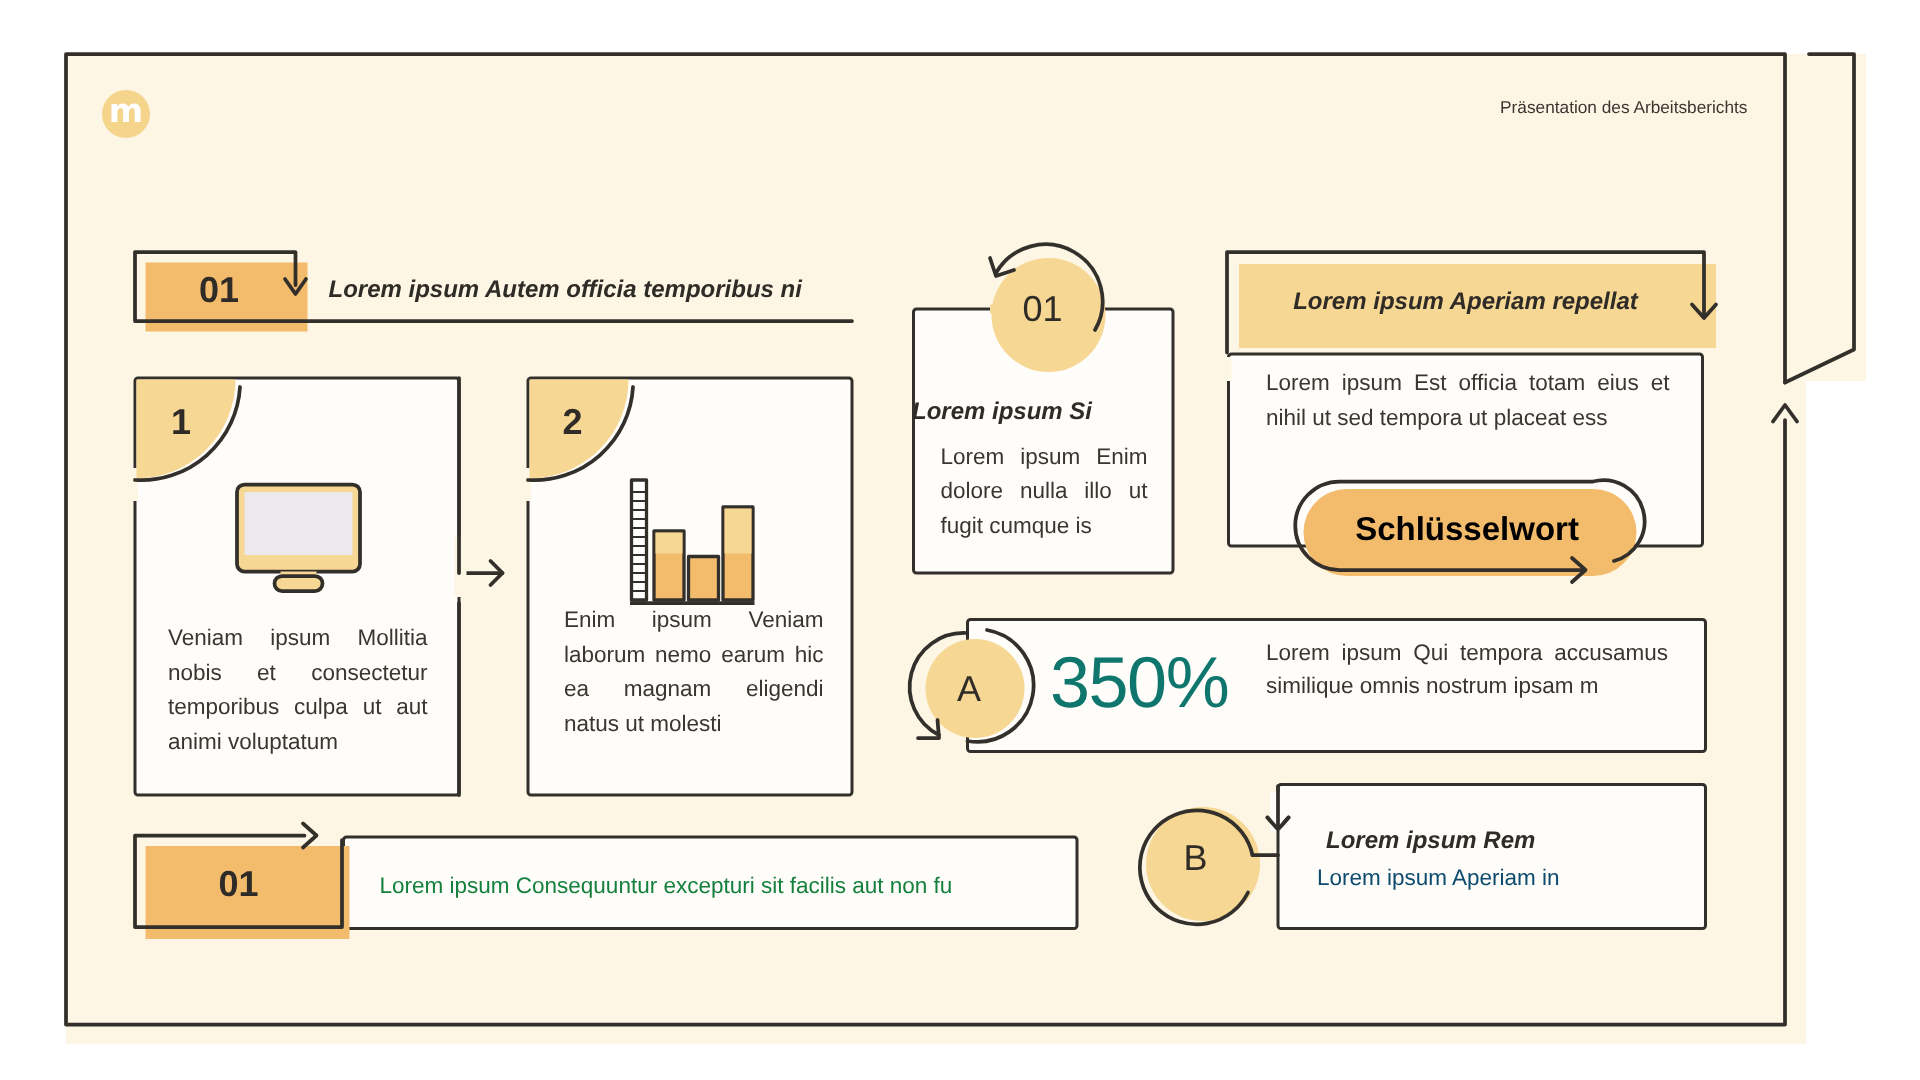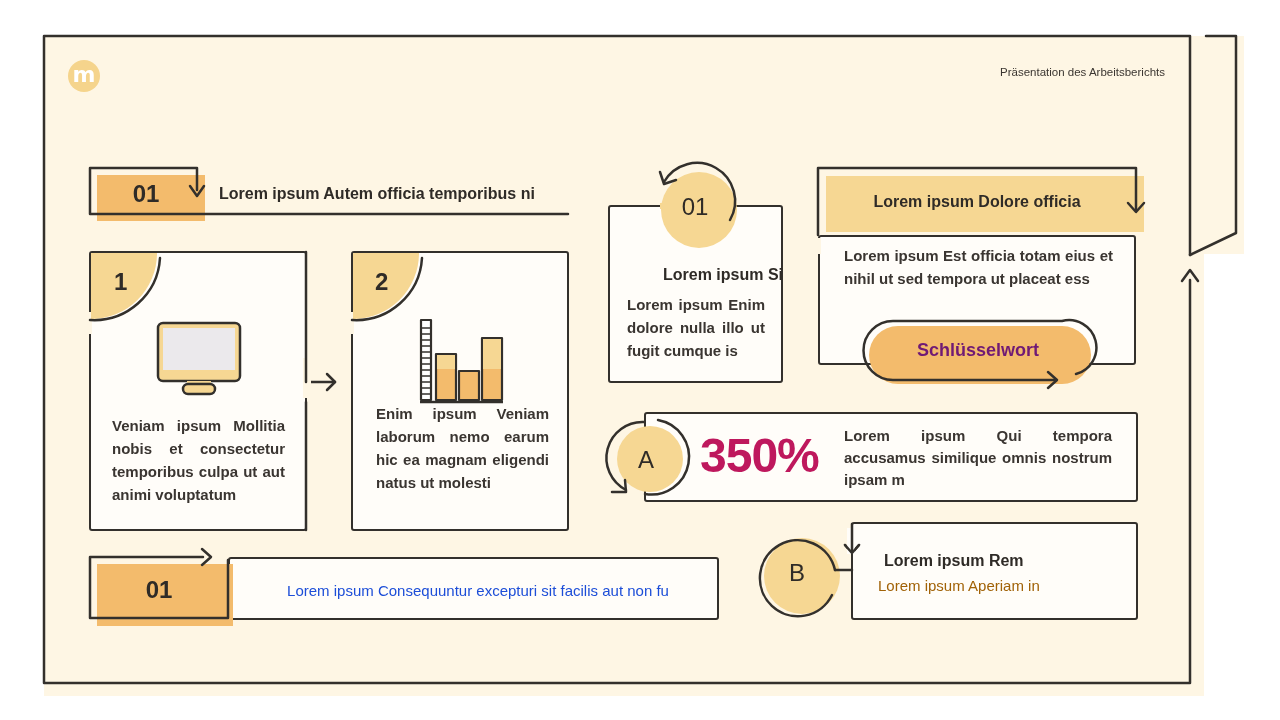--- a/index.html
+++ b/index.html
@@ -11,35 +11,35 @@
   
   .slide-bg { position: absolute; left: 44px; top: 36px; width: 1160px; height: 660px; background: #fef6e4; }
   .side-tab-bg { position: absolute; left: 1192px; top: 36px; width: 52px; height: 218px; background: #fef6e4; clip-path: polygon(0 0, 100% 0, 100% 100%, 0 102%); }
 
   .logo { position: absolute; left: 68px; top: 60px; width: 32px; height: 32px; border-radius: 50%; background: #f5d48c; color: #fff; font-weight: bold; font-size: 22px; line-height: 30px; text-align: center; font-family: "DejaVu Sans", sans-serif; }
   .header-title { position: absolute; left: 960px; top: 66px; width: 205px; text-align: right; font-size: 11.5px; color: #3b3631; }
 
   
   .orange-tag { position: absolute; background: #f3bb6c; }
   .num-lg { font-size: 24px; font-weight: bold; color: #2f2b27; text-align: center; }
-  .heading-bold { font-weight: bold; font-size: 16px; color: #2f2b27; }
-  .body-txt { font-size: 15px; line-height: 23px; color: #3a3531; text-align: justify; font-weight: bold; }
+  .heading-bold { font-weight: bold; font-size: 16px; color: #2f2b27; font-style: italic; }
+  .body-txt { font-size: 15px; line-height: 23px; color: #3a3531; text-align: justify; }
 
   .card { position: absolute; background: #fffdf9; border: 2px solid #33302c; border-radius: 3px; }
 
   .quarter { position: absolute; width: 66px; height: 66px; background: #f6d793; border-radius: 0 0 66px 0; }
   .quarter-num { position: absolute; font-size: 24px; font-weight: bold; color: #2f2b27; }
 
   .circle { position: absolute; border-radius: 50%; background: #f6d793; }
   .circle-num { position: absolute; text-align: center; color: #2f2b27; }
 
   .pill { position: absolute; background: #f3bb6c; border-radius: 30px; }
-  .pill-label { position: absolute; font-weight: bold; font-size: 18px; color: #701a75; text-align: center; }
-
-  .stat { position: absolute; font-weight: bold; font-size: 48px; color: #be185d; letter-spacing: -1px; text-align: center; }
+  .pill-label { position: absolute; font-weight: bold; font-size: 22px; color: #000000; text-align: center; }
+
+  .stat { position: absolute; font-weight: normal; font-size: 48px; color: #0f766e; letter-spacing: -1px; text-align: center; }
   svg { position: absolute; overflow: visible; }
 </style>
 </head>
 <body>
 
 <div class="slide-bg"></div>
 <div class="side-tab-bg"></div>
 
 <svg width="1280" height="720" style="left:0;top:0;">
   <g fill="none" stroke="#33302c" stroke-width="2.5" stroke-linejoin="round" stroke-linecap="round">
@@ -123,45 +123,45 @@
 
 <div class="abs" style="left:228px;top:557px;width:491px;height:63px;background:#fffdf9;border:2px solid #33302c;border-radius:3px;"></div>
 <div class="orange-tag" style="left:97px;top:564px;width:136px;height:62px;"></div>
 <svg width="1280" height="720" style="left:0;top:0;">
   <g fill="none" stroke="#33302c" stroke-width="2.5" stroke-linejoin="round" stroke-linecap="round">
     <path d="M203 557 L90 557 L90 618 L228 618 L228 560"></path>
     <path d="M202 549 L211 557 L202 565"></path>
   </g>
 </svg>
 <div class="abs num-lg" style="left:125px;top:576px;width:68px;">01</div>
-<div class="abs" style="left:253px;top:582px;width:450px;font-size:15px;color:#1d4ed8;text-align:center;">Lorem ipsum Consequuntur excepturi sit facilis aut non fu</div>
+<div class="abs" style="left:253px;top:582px;width:450px;font-size:15px;color:#15803d;">Lorem ipsum Consequuntur excepturi sit facilis aut non fu</div>
 
 <div class="card" style="left:608px;top:205px;width:175px;height:178px;"></div>
 <div class="circle" style="left:661px;top:172px;width:76px;height:76px;"></div>
 <div class="abs" style="left:660px;top:203px;width:72px;height:6px;background:#f6d793;"></div>
 <svg width="100" height="100" style="left:650px;top:160px;">
   <g fill="none" stroke="#33302c" stroke-width="2.5" stroke-linecap="round" stroke-linejoin="round">
     <path d="M80 60 A36 36 0 1 0 14 22"></path>
     <path d="M10 12 L14 24 L26 20"></path>
   </g>
 </svg>
 <div class="circle-num" style="left:666px;top:193px;width:58px;font-size:24px;">01</div>
-<div class="abs heading-bold" style="left:608px;top:266px;width:175px;text-align:right;">Lorem ipsum Si</div>
+<div class="abs heading-bold" style="left:608px;top:266px;width:175px;text-align:left;">Lorem ipsum Si</div>
 <div class="abs body-txt" style="left:627px;top:293px;width:138px;">Lorem ipsum Enim dolore nulla illo ut fugit cumque is</div>
 
 <div class="card" style="left:818px;top:235px;width:318px;height:130px;"></div>
 <div class="abs" style="left:826px;top:176px;width:318px;height:56px;background:#f6d793;"></div>
 <svg width="1280" height="720" style="left:0;top:0;">
   <g fill="none" stroke="#33302c" stroke-width="2.5" stroke-linejoin="round" stroke-linecap="round">
     <path d="M818 235 L818 168 L1136 168 L1136 210"></path>
     <path d="M1128 203 L1136 212 L1144 203"></path>
   </g>
 </svg>
 <div class="abs" style="left:813px;top:238px;width:8px;height:16px;background:#fef6e4;"></div>
-<div class="abs heading-bold" style="left:826px;top:193px;width:302px;text-align:center;">Lorem ipsum Dolore officia</div>
+<div class="abs heading-bold" style="left:826px;top:193px;width:302px;text-align:center;">Lorem ipsum Aperiam repellat</div>
 <div class="abs body-txt" style="left:844px;top:244px;width:269px;">Lorem ipsum Est officia totam eius et nihil ut sed tempora ut placeat ess</div>
 <div class="pill" style="left:869px;top:326px;width:222px;height:58px;"></div>
 <svg width="1280" height="720" style="left:0;top:0;">
   <g fill="none" stroke="#33302c" stroke-width="2.5" stroke-linejoin="round" stroke-linecap="round">
     <path d="M1056 380 L893 380 A27 27 0 0 1 893 321 L1062 321 A27 27 0 0 1 1076 374"></path>
     <path d="M1048 372 L1057 380 L1048 388"></path>
   </g>
 </svg>
 <div class="pill-label" style="left:869px;top:340px;width:218px;">Schlüsselwort</div>
 
@@ -189,13 +189,13 @@
 </svg>
 <div class="abs" style="left:847px;top:528px;width:8px;height:26px;background:#fffdf9;"></div>
 <svg width="30" height="40" style="left:838px;top:524px;">
   <g fill="none" stroke="#33302c" stroke-width="2.5" stroke-linecap="round" stroke-linejoin="round">
     <path d="M14 0 L14 28"></path>
     <path d="M7 21 L14 29 L21 21"></path>
   </g>
 </svg>
 <div class="circle-num" style="left:777px;top:559px;width:40px;font-size:24px;">B</div>
 <div class="abs heading-bold" style="left:884px;top:552px;width:240px;">Lorem ipsum Rem</div>
-<div class="abs" style="left:878px;top:577px;width:240px;font-size:15px;color:#a16207;">Lorem ipsum Aperiam in</div>
+<div class="abs" style="left:878px;top:577px;width:240px;font-size:15px;color:#0c4a6e;">Lorem ipsum Aperiam in</div>
 
 </body></html>

